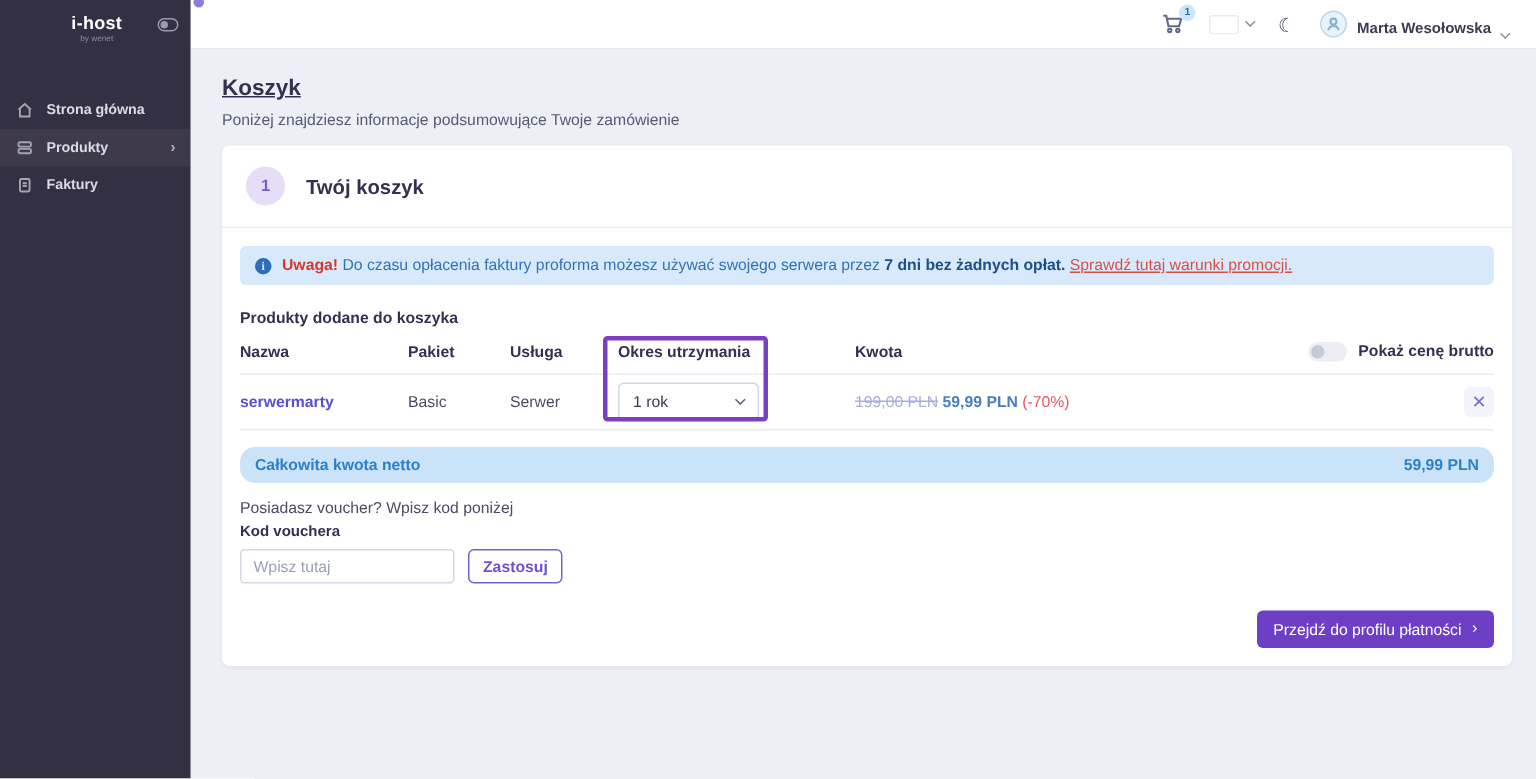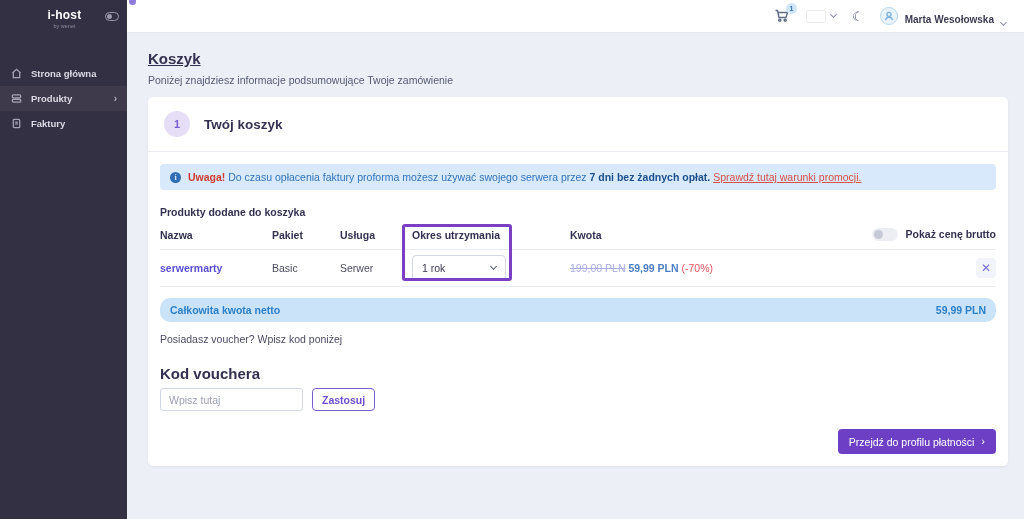--- a/index.html
+++ b/index.html
@@ -108,21 +108,21 @@
   .toggle-label { font-size: 10.5px; font-weight: bold; color: #343150; }
 
   .annotation-box { position: absolute; left: 254px; top: 127px; width: 110px; height: 57px;
     border: 3px solid #7b3fc4; border-radius: 3px; pointer-events: none; z-index: 5; }
 
   .total-bar { margin-top: 11px; background: #cbe3f8; border-radius: 10px; height: 24px;
     display: flex; align-items: center; justify-content: space-between; padding: 0 10px;
     font-size: 10.5px; font-weight: bold; color: #2c80c8; }
 
   .voucher-question { margin-top: 11px; font-size: 10.5px; color: #4c4a64; }
-  .voucher-label { margin-top: 20px; font-size: 15px; font-weight: bold; color: #343150; }
+  .voucher-label { margin-top: 4px; font-size: 10px; font-weight: bold; color: #343150; }
   .voucher-row { margin-top: 6px; display: flex; align-items: center; gap: 9px; }
   .voucher-input { width: 143px; height: 23px; border: 1px solid #d4d7e4; border-radius: 3px; padding: 0 8px;
     font-size: 10.5px; color: #3a3750; font-family: "Liberation Sans", sans-serif; }
   .voucher-input::placeholder { color: #9ba0b5; }
   .apply-btn { height: 23px; padding: 0 9px; background: #fff; border: 1px solid #7a5ed0; border-radius: 4px;
     color: #6d4fd0; font-size: 10.5px; font-weight: bold; cursor: pointer; font-family: "Liberation Sans", sans-serif; }
 
   .checkout-row { margin-top: 18px; display: flex; justify-content: flex-end; }
   .checkout-btn { height: 25px; padding: 0 11px; background: #6d3fc4; border: none; border-radius: 4px;
     color: #fff; font-size: 10.5px; cursor: pointer; display: flex; align-items: center; gap: 7px;

